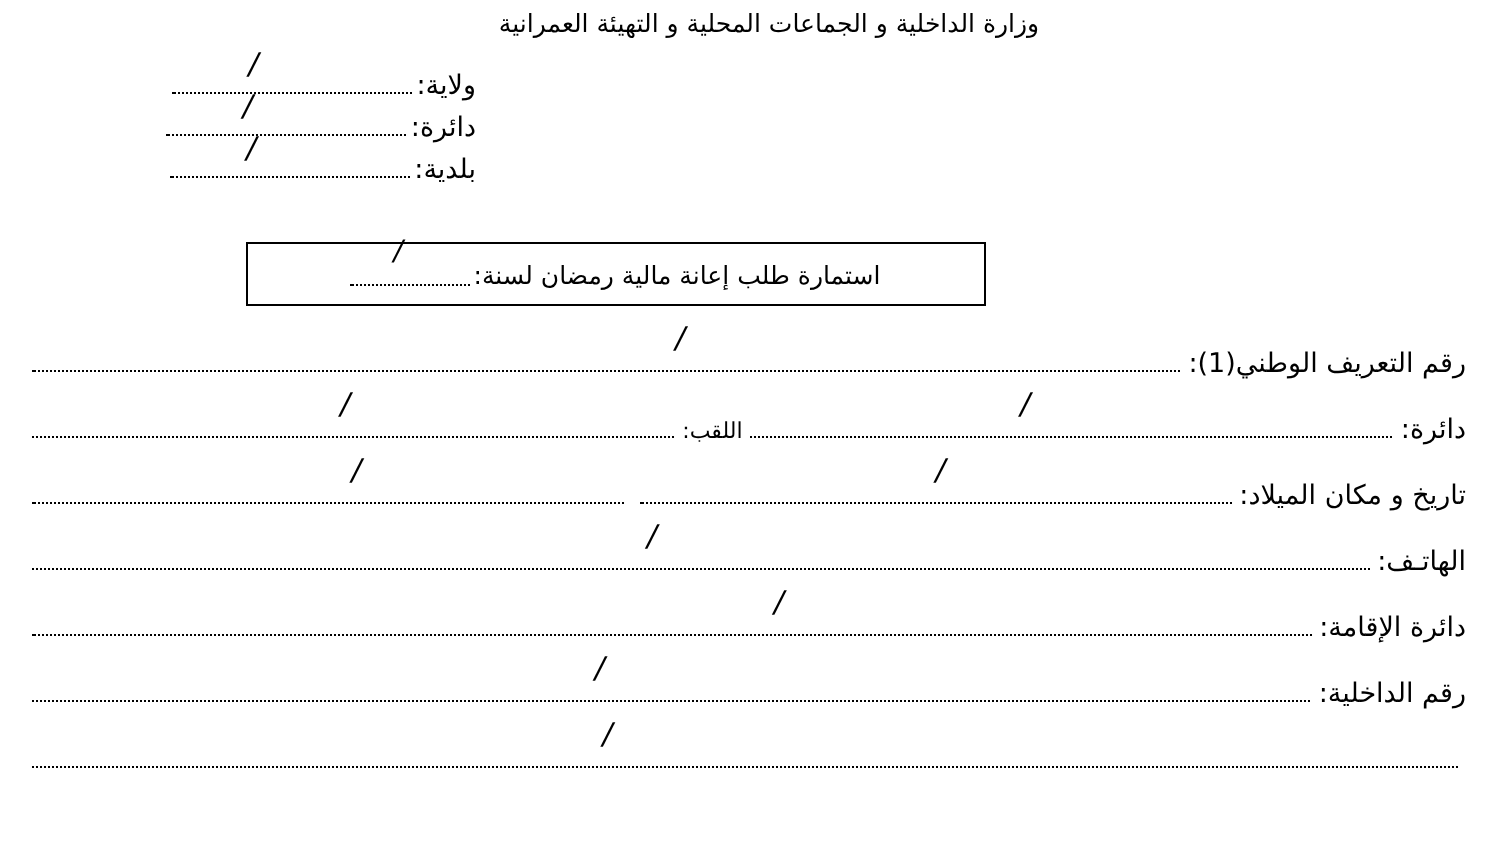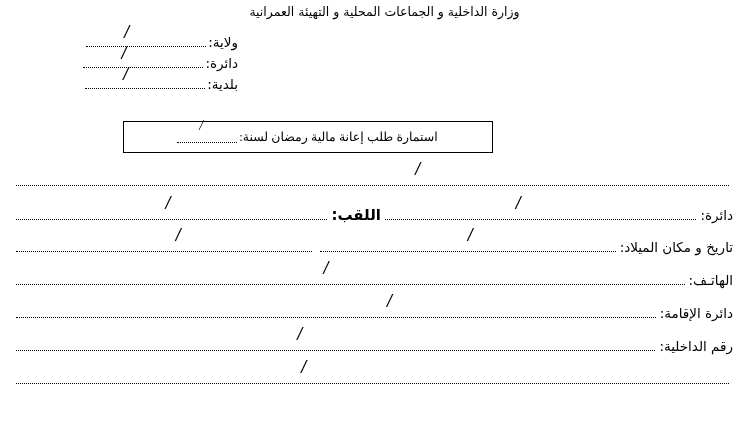--- a/index.html
+++ b/index.html
@@ -70,21 +70,20 @@
     top: -11px;
     font-size: 15px;
     font-style: italic;
   }
 
   
   .box-wrap {
     margin-top: 28px;
     display: flex;
     justify-content: center;
-    font-family: Liberation Serif, serif;
   }
   .req-box {
     border: 1px solid #000;
     width: 368px;
     height: 30px;
     display: flex;
     align-items: center;
     justify-content: center;
     font-size: 12.5px;
     position: relative;
@@ -144,23 +143,22 @@
   .fill-c .slash { left: 48%; }
   .fill-d .slash { left: 50%; }
   .fill-e .slash { left: 54%; }
   .fill-f .slash { left: 46%; }
   .fill-g .slash { left: 58%; }
   .fill-h .slash { left: 44%; }
   .fill-i .slash { left: 40%; }
 
   .mid-label {
     white-space: nowrap;
-    font-size: 15px;
+    font-size: 11px;
     flex: 0 0 auto;
-    font-weight: bold;
   }
 </style>
 </head>
 <body>
 
 <div class="page">
 
   <div class="subtitle">وزارة الداخلية و الجماعات المحلية و التهيئة العمرانية</div>
 
   <div class="admin-block">
@@ -193,20 +191,21 @@
       <span class="req-text">استمارة طلب إعانة مالية رمضان لسنة:</span>
       <span class="req-dots">
         <span class="slash">/</span>
       </span>
     </div>
   </div>
 
   <div class="fields">
 
     <div class="field-row">
+      <span class="field-label">رقم التعريف الوطني(1):</span>
       <span class="field-fill fill-a">
         <span class="slash">/</span>
       </span>
     </div>
 
     <div class="field-row">
       <span class="field-label">دائرة:</span>
       <span class="field-fill fill-b">
         <span class="slash">/</span>
       </span>

